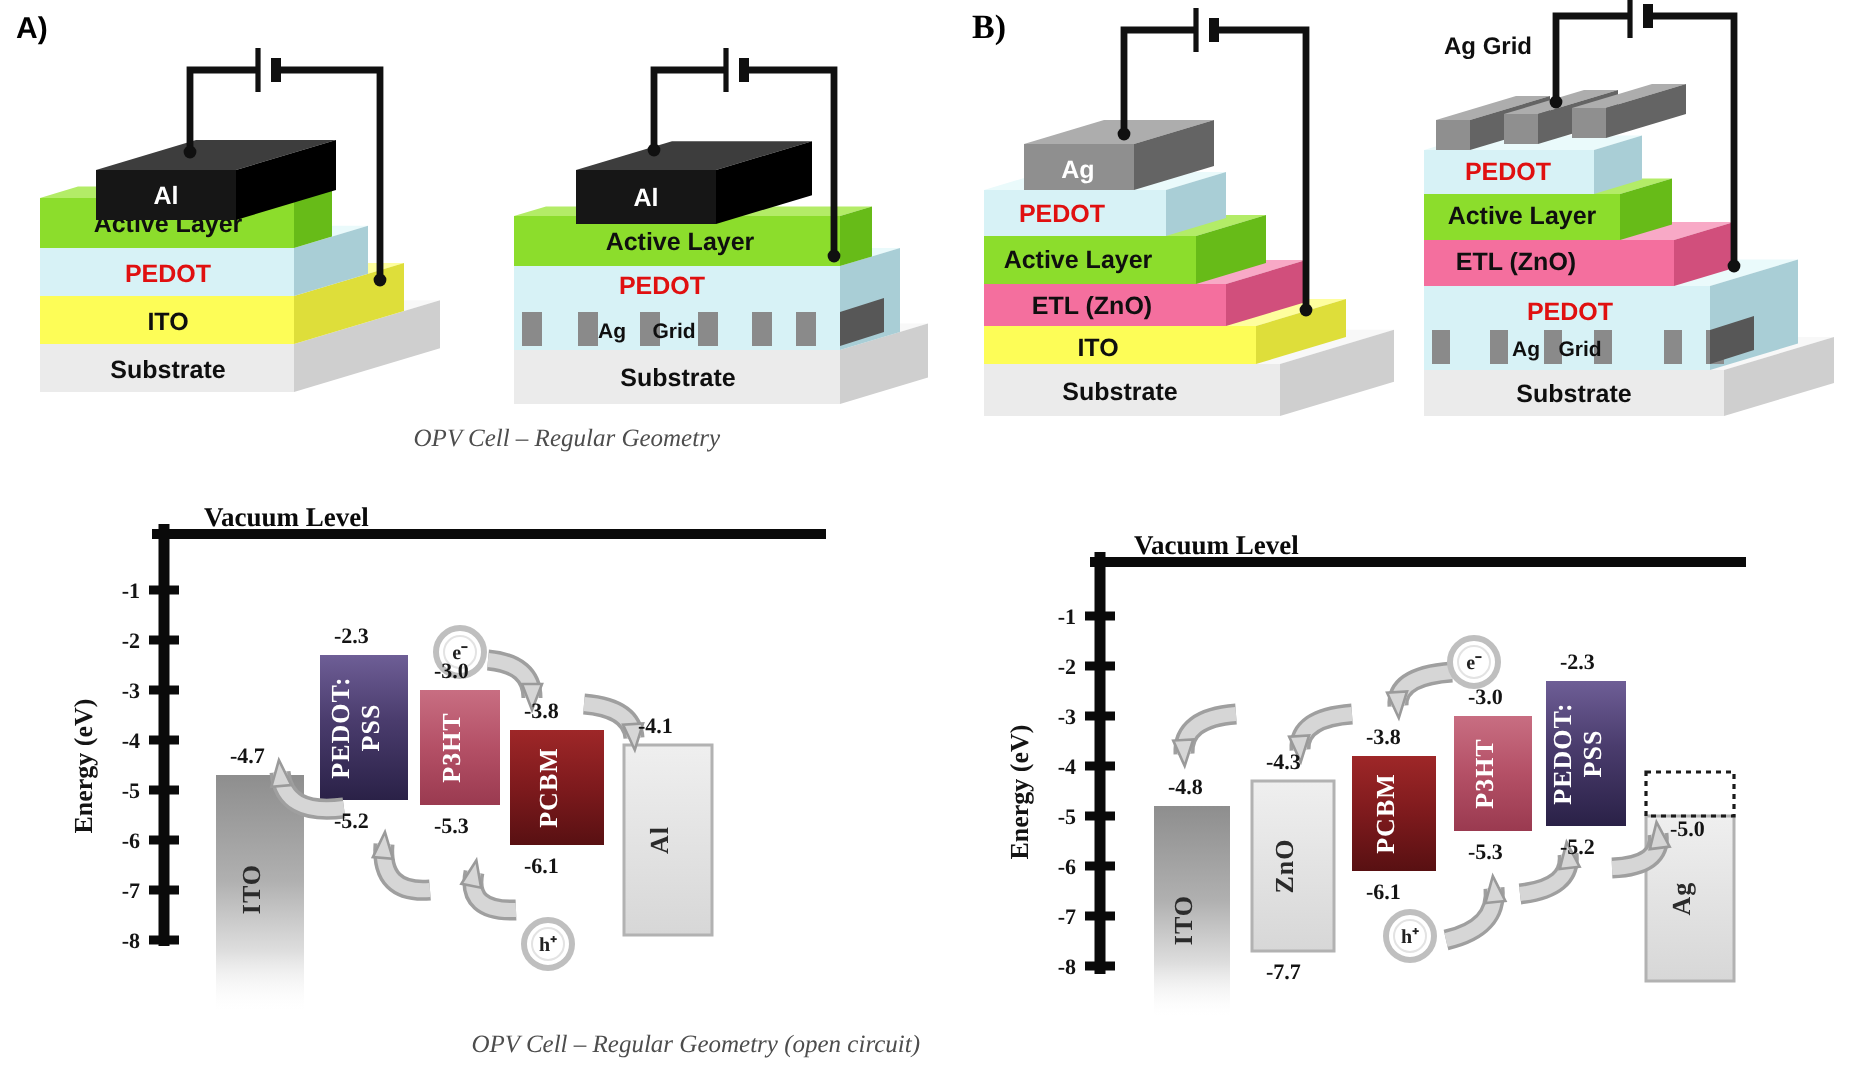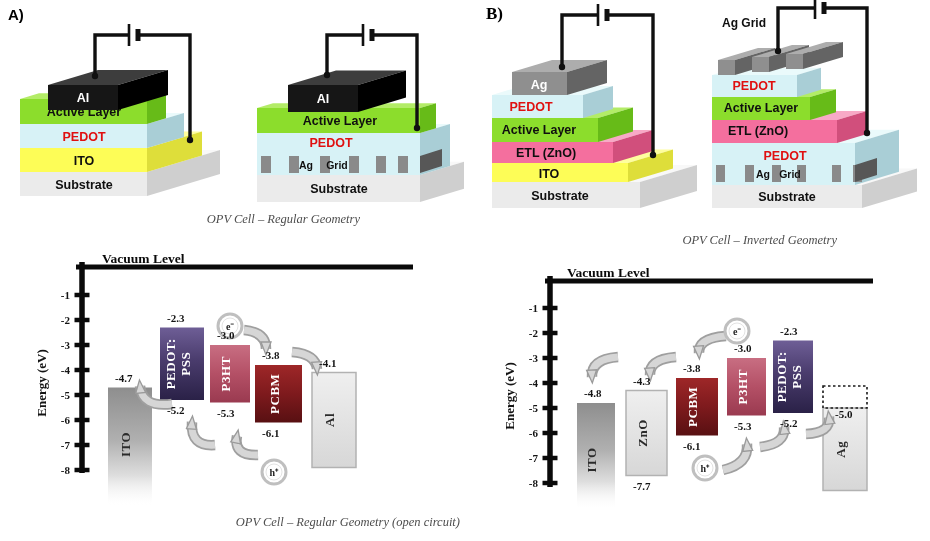--- a/index.html
+++ b/index.html
@@ -368,15 +368,14 @@
         <text x="734" y="352" class="t-num" text-anchor="start">-3.0</text>
         <text x="734" y="429.5" class="t-num" text-anchor="start">-5.3</text>
         <text x="780" y="334.5" class="t-num" text-anchor="start">-2.3</text>
         <text x="780" y="427" class="t-num" text-anchor="start">-5.2</text>
         <text x="835" y="418" class="t-num" text-anchor="start">-5.0</text>
       </g>
     </svg>
   <div class="plabel" style="left:8px;top:6px;">A)</div>
   <div class="plabel serif" style="left:486px;top:4px;">B)</div>
   <div class="cap" style="left:100px;top:212px;width:260px;">OPV Cell – Regular Geometry</div>
-  <div class="cap" style="left:577px;top:233px;width:260px;">OPV Cell – Inverted Geometry</div>
   <div class="cap" style="left:90px;top:515px;width:370px;">OPV Cell – Regular Geometry (open circuit)</div>
 </div>
 
 </body></html>

